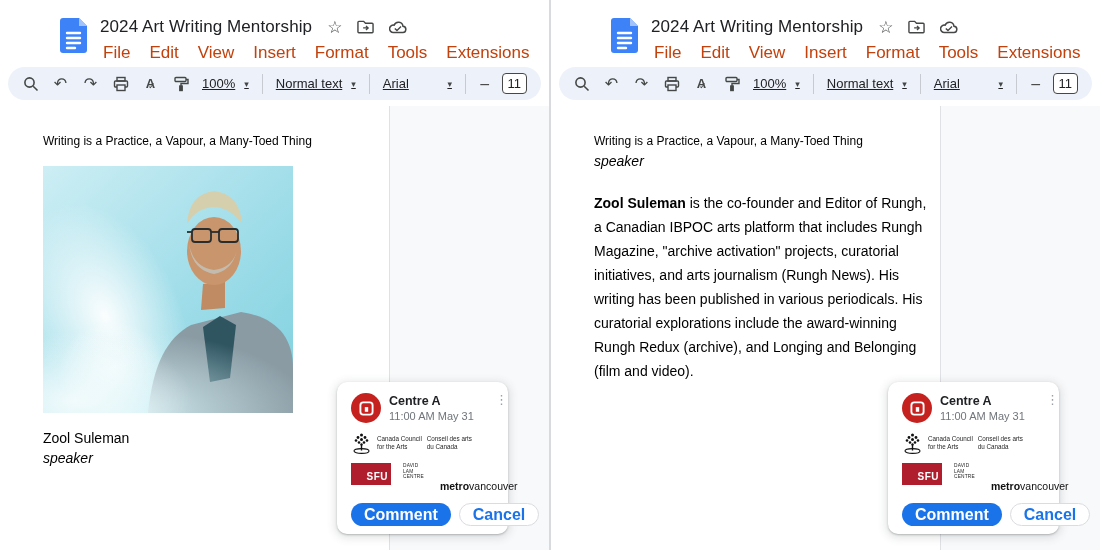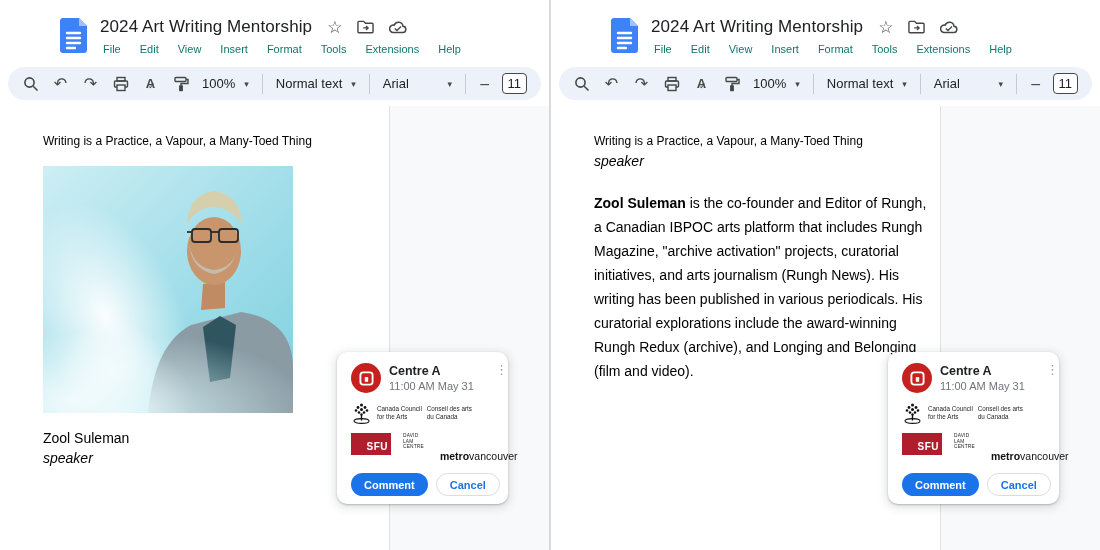--- a/index.html
+++ b/index.html
@@ -10,32 +10,32 @@
   .panel { width:549px; height:550px; position:relative; overflow:hidden; background:#fff; }
   .stage-divider { width:2px; height:550px; background:#d8dade; }
 
   
   .titlebar { display:flex; align-items:flex-start; padding:16px 0 0 60px; gap:13px; height:62px; }
   .docs-icon { width:27px; height:35px; flex:none; margin-top:2px; }
   .tb-right { display:flex; flex-direction:column; }
   .title-row { display:flex; align-items:center; gap:15px; height:22px; }
   .doc-title { font-size:17px; color:#202124; letter-spacing:.1px; white-space:nowrap; }
   .tb-ico { color:#444746; font-size:17px; line-height:1; display:flex; align-items:center; }
-  .menu-row { display:flex; margin-top:4px; font-size:11px; color:#0f766e; }
+  .menu-row { display:flex; margin-top:4px; font-size:17px; color:#c2410c; }
   .menu-item { margin-right:13px; padding:1px 3px; border-radius:4px; white-space:nowrap; cursor:default; }
 
   
   .toolbar { margin:5px 8px 0 8px; height:33px; background:#edf2fa; border-radius:17px;
              display:flex; align-items:center; padding:0 14px; gap:13px; color:#444746;
              font-size:13px; white-space:nowrap; }
   .ti { width:17px; height:17px; display:flex; align-items:center; justify-content:center; flex:none; }
   .ti svg { display:block; }
   .uglyph { font-size:16px; color:#444746; font-family:"DejaVu Sans",sans-serif; }
   .sep { width:1px; height:20px; background:#c7cbd1; flex:none; }
-  .dd { display:flex; align-items:center; color:#202124; }
+  .dd { display:flex; align-items:center; color:#202124;text-decoration:underline; }
   .caret { font-size:9px; color:#444746; margin-left:9px; font-family:"DejaVu Sans",sans-serif; }
   .dd-font { width:74px; justify-content:space-between; }
   .spellck { position:relative; font-size:13px; font-weight:bold; }
   .spellck .chk { position:absolute; left:6px; top:6px; font-size:9px; font-weight:normal; }
   .minus { font-size:14px; color:#444746; font-family:"DejaVu Sans",sans-serif; }
   .fontsize-box { width:27px; height:21px; border:1.5px solid #474747; border-radius:4px;
                   background:#fff; color:#202124; font-size:13px; display:flex; align-items:center;
                   justify-content:center; margin-left:-2px; }
 
   
@@ -43,21 +43,21 @@
   .page { position:absolute; left:0; top:0; bottom:0; width:390px; background:#fff;
           border-right:1px solid #dfe1e5; padding:25px 0 0 43px; }
   .doc-heading { font-size:12px; line-height:20px; color:#000; width:334px; }
   .speaker-line { font-size:14px; line-height:20px; font-style:italic; color:#000; }
   .bio { margin-top:20px; width:334px; font-size:14px; line-height:24px; color:#000; }
   .photo-wrap { margin-top:15px; width:250px; height:247px; }
   .cap-name { margin-top:15px; font-size:14px; line-height:20px; color:#000; }
   .cap-role { font-size:14px; line-height:20px; font-style:italic; color:#000; }
 
   
-  .comment-card { position:absolute; left:337px; top:352px; width:171px; height:152px;
+  .comment-card { position:absolute; left:337px; top:382px; width:171px; height:152px;
     background:#fff; border-radius:10px; z-index:6; padding:11px 4px 10px 14px;
     box-shadow:0 1px 2px rgba(60,64,67,.30), 0 2px 8px 2px rgba(60,64,67,.15); }
   .cc-head { display:flex; align-items:center; gap:8px; position:relative; }
   .cc-avatar { width:30px; height:30px; border-radius:50%; background:#c5221f; flex:none;
                display:flex; align-items:center; justify-content:center; }
   .cc-name { font-size:12.5px; font-weight:bold; color:#202124; line-height:15px; }
   .cc-time { font-size:11px; color:#70757a; line-height:14px; }
   .cc-dots { position:absolute; right:-4px; top:0; color:#9aa0a6; font-size:13px; line-height:1;
              font-family:"DejaVu Sans",sans-serif; letter-spacing:0; }
   .cc-logos1 { display:flex; align-items:center; gap:5px; margin-top:9px; }
@@ -65,21 +65,21 @@
   .cc-cctext { font-size:6.3px; line-height:7.6px; color:#1f1f1f; white-space:pre-line; }
   .cc-logos2 { display:flex; align-items:flex-start; gap:12px; margin-top:9px; }
   .sfu-block { width:40px; height:22px; background:#b01e2e; color:#fff; font-size:10px;
                font-weight:bold; display:flex; align-items:flex-end; justify-content:flex-end;
                padding:0 3px 3px 0; letter-spacing:.5px; flex:none; }
   .sfu-unit { font-size:4.8px; line-height:5.6px; color:#1f1f1f; white-space:pre-line;
               letter-spacing:.2px; margin-right:4px; }
   .metro { font-size:10.5px; color:#111; white-space:nowrap;margin-top:17px; }
   .metro b { font-weight:bold; }
   .cc-actions { display:flex; align-items:center; gap:8px; margin-top:11px; }
-  .btn { height:23px; border-radius:12px; font-size:11px; font-weight:bold; display:flex;
+  .btn { height:23px; border-radius:12px; font-size:16px; font-weight:bold; display:flex;
          align-items:center; justify-content:center; cursor:pointer;
          font-family:"Liberation Sans","DejaVu Sans",sans-serif; }
   .btn-comment { background:#1a73e8; color:#fff; padding:0 13px; border:none; }
   .btn-cancel { background:#fff; color:#1a73e8; padding:0 13px; border:1px solid #dadce0; }
 </style>
 </head>
 <body>
 
 <div class="stage">
 

